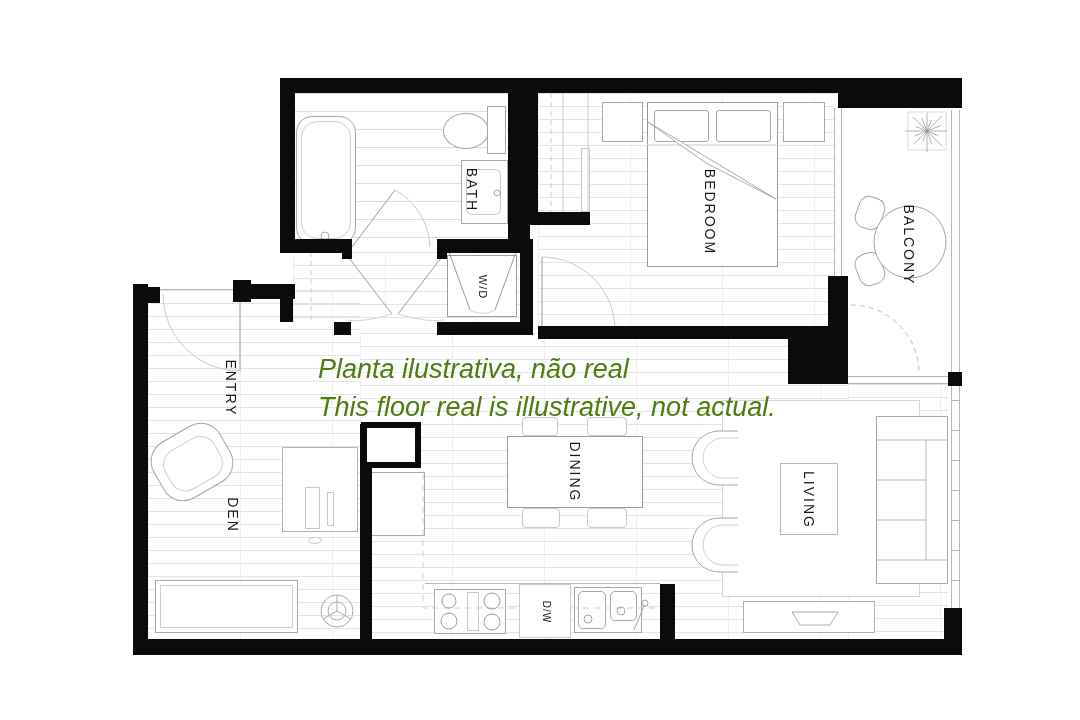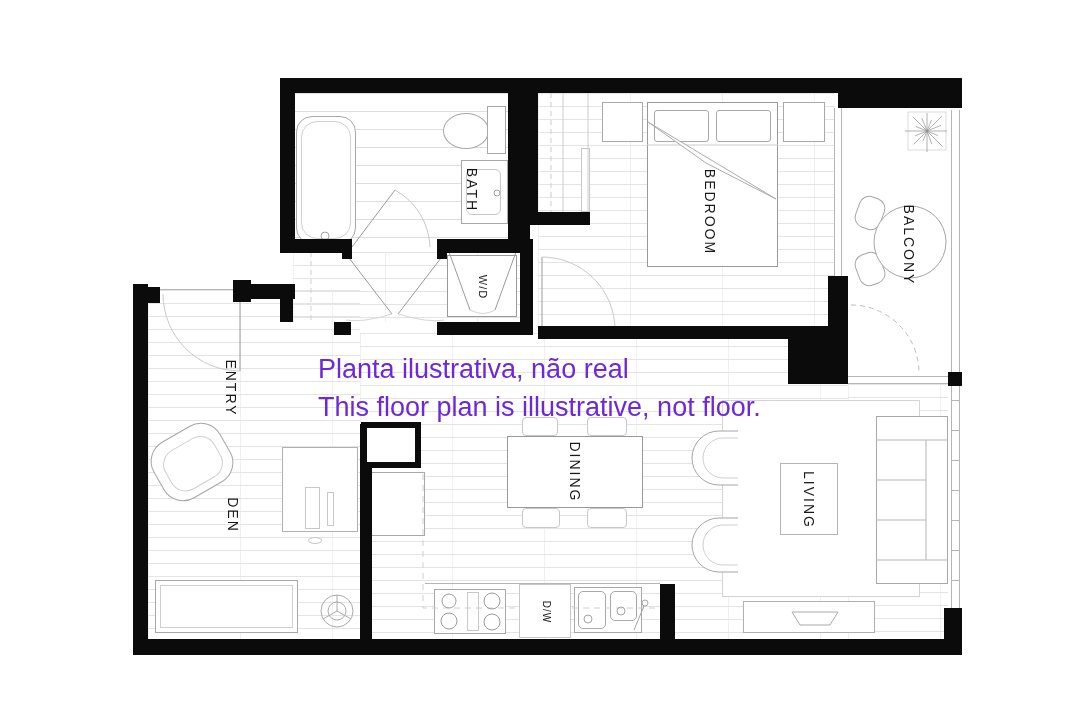--- a/index.html
+++ b/index.html
@@ -10,22 +10,22 @@
          background-image:repeating-linear-gradient(to bottom,#e4e4e4 0 1px,transparent 1px 13px),
                           repeating-linear-gradient(to right,#f0f0f0 0 1px,transparent 1px 92px);}
   .floor.tile{background-image:repeating-linear-gradient(to bottom,#dedede 0 1px,transparent 1px 18px);}
   .fur{position:absolute;background:#fff;border:1px solid #a8a8a8;box-sizing:border-box;z-index:10;}
   .fur.lt{border-color:#c8c8c8;}
   .fur .inner{position:absolute;inset:4px;border:1px solid #d0d0d0;border-radius:inherit;}
   .tl{position:absolute;background:#b5b5b5;z-index:15;}
   .lbl{position:absolute;transform:translate(-50%,-50%);writing-mode:vertical-rl;
        font-size:14px;letter-spacing:2px;color:#161616;white-space:nowrap;z-index:40;}
   .lbl.small{font-size:10px;letter-spacing:1px;color:#222;}
-  .disclaimer{position:absolute;left:318px;font-size:27px;line-height:30px;color:#6d28d9;
-              white-space:nowrap;z-index:50;}
+  .disclaimer{position:absolute;left:318px;font-size:27px;line-height:30px;color:#4d7c0f;
+              white-space:nowrap;z-index:50;font-style:italic;}
   #overlay{position:absolute;left:0;top:0;z-index:20;}
   .closetbox{position:absolute;left:361px;top:422px;width:60px;height:46px;border:6px solid #0b0b0b;
              background:#fff;box-sizing:border-box;z-index:31;}
 </style>
 </head>
 <body>
 
 <div id="stage">
 
   <div class="floor tile" style="left:295px;top:93px;width:213px;height:147px;"></div>
@@ -219,15 +219,15 @@
   <div class="lbl small" style="left:483px;top:287px;font-size:11px;">W/D</div>
   <div class="lbl" style="left:710px;top:212px;">BEDROOM</div>
   <div class="lbl" style="left:909px;top:245px;">BALCONY</div>
   <div class="lbl" style="left:231px;top:388px;">ENTRY</div>
   <div class="lbl" style="left:233px;top:515px;">DEN</div>
   <div class="lbl" style="left:575px;top:472px;">DINING</div>
   <div class="lbl" style="left:809px;top:500px;">LIVING</div>
   <div class="lbl small" style="left:546px;top:612px;">D/W</div>
 
   <div class="disclaimer" style="top:354px;">Planta ilustrativa, não real</div>
-  <div class="disclaimer" style="top:392px;">This floor plan is illustrative, not floor.</div>
+  <div class="disclaimer" style="top:392px;">This floor real is illustrative, not actual.</div>
 
 </div>
 
 </body></html>

